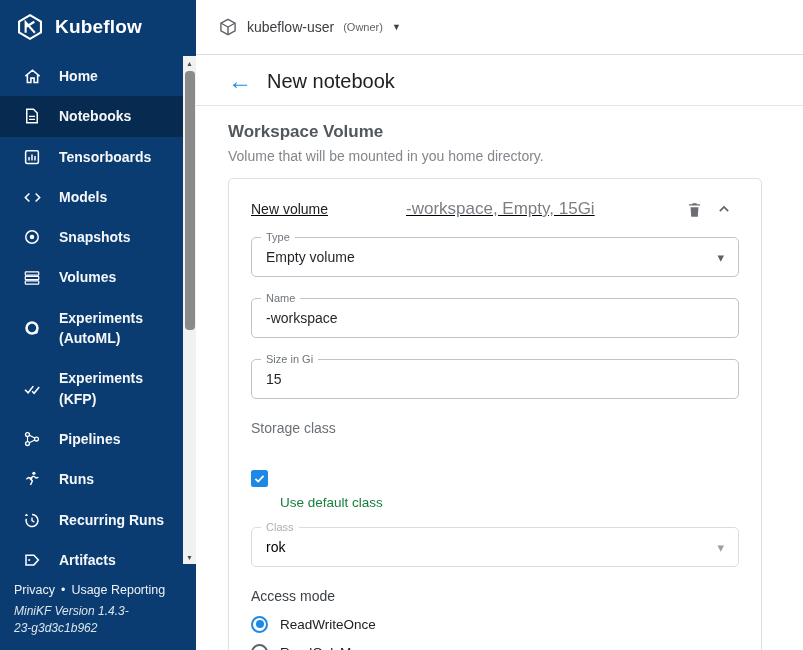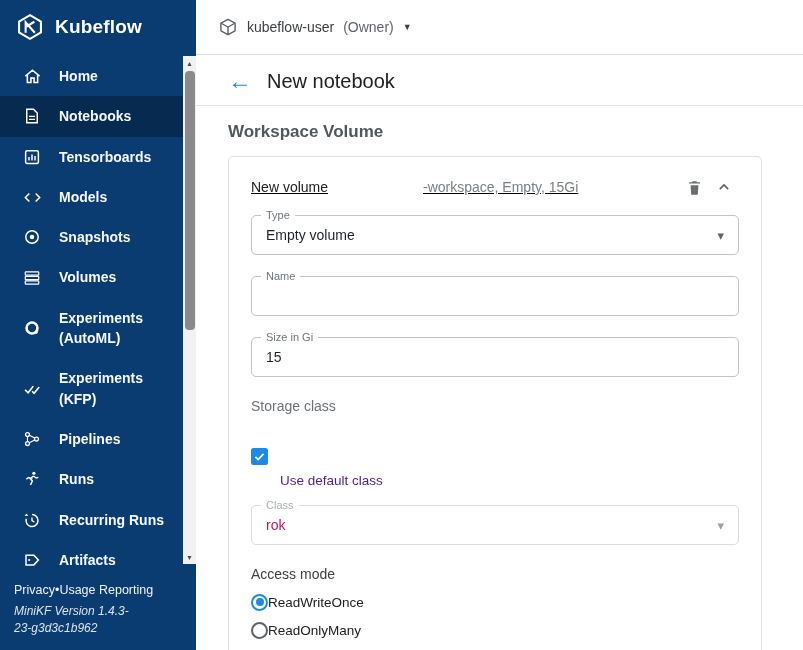--- a/index.html
+++ b/index.html
@@ -21,83 +21,83 @@
   .nav { flex: 1; padding-top: 4px; overflow: hidden; }
   .nav-item {
     display: flex; align-items: center; gap: 17px;
     padding: 10px 10px 10px 22px; cursor: pointer;
     font-size: 14px; font-weight: 600; color: rgba(255,255,255,.96); line-height: 1.45;
   }
   .nav-item.active { background: rgba(0,0,0,.28); font-weight: 700; }
   .nav-item .icon { width: 20px; height: 20px; flex-shrink: 0; display: flex; align-items: center; justify-content: center; color: #fff; }
   .nav-label { max-width: 122px; }
   .sidebar-footer { padding: 8px 14px 13px; flex-shrink: 0; }
-  .footer-links { display: flex; align-items: center; font-size: 12.5px; color: #eef1f5; margin-bottom: 6px; }
+  .footer-links { display: flex; align-items: center; gap: 6px; font-size: 12.5px; color: #eef1f5; margin-bottom: 6px; }
   .version { font-style: italic; font-size: 12px; color: #dde4ec; line-height: 1.4; width: 130px; }
 
   
   .scrollbar {
     position: absolute; top: 56px; right: 0; bottom: 86px; width: 13px;
     background: #f1f1f1; display: flex; flex-direction: column; align-items: center;
   }
   .scroll-arrow { width: 13px; height: 14px; display: flex; align-items: center; justify-content: center;
     color: #4d4d4d; font-size: 7px; flex-shrink: 0; cursor: pointer; }
   .scroll-track { flex: 1; width: 13px; position: relative; }
   .scroll-thumb { position: absolute; top: 1px; left: 1.5px; width: 10px; height: 54%; background: #8a8a8a; border-radius: 4px; cursor: pointer; }
 
   
   .main { flex: 1; display: flex; flex-direction: column; background: #fff; overflow: hidden; }
   .topbar { height: 55px; flex-shrink: 0; display: flex; align-items: center; padding: 0 14px; border-bottom: 1px solid #dadce0; }
   .ns { display: flex; align-items: center; gap: 9px; padding: 6px 8px; cursor: pointer; border-radius: 4px; }
   .ns-name { font-size: 14px; font-weight: 500; color: #3c4043; }
-  .ns-role { font-size: 14px; color: #5f6368; }
+  .ns-role { font-size: 11px; color: #5f6368; }
   .caret { font-size: 11px; color: #3c4043; line-height: 1; }
 
   .content { flex: 1; overflow: hidden; }
   .page-header { display: flex; align-items: center; gap: 15px; padding: 14px 24px 12px 32px; border-bottom: 1px solid #e4e4e4; }
   .back { color: #1e88e5; font-size: 24px; line-height: 1; cursor: pointer; }
   .page-title { font-size: 20px; color: #202124; }
 
   .section { padding: 16px 24px 0 32px; }
   .section-title { font-size: 17px; font-weight: 600; color: #52575c; }
   .section-sub { font-size: 14px; color: #82878c; margin-top: 6px; }
 
   .card {
     margin: 14px 24px 0 32px; width: 534px;
     border: 1px solid #e0e0e0; border-radius: 5px; background: #fff;
     padding: 18px 22px 24px;
   }
   .card-header { display: flex; align-items: center; height: 24px; margin-bottom: 16px; text-decoration: underline; }
   .card-title { font-size: 14px; font-weight: 500; color: #212121; width: 155px; }
-  .card-summary { flex: 1; font-size: 14px; color: #797f84; margin-left: 17px; }
+  .card-summary { flex: 1; font-size: 17px; color: #797f84; }
   .icon-btn { width: 30px; display: flex; justify-content: center; align-items: center; cursor: pointer; }
 
   .field {
     position: relative; height: 40px; margin-bottom: 21px;
     border: 1px solid #bfc4c9; border-radius: 5px;
     display: flex; align-items: center; padding: 0 14px; background: #fff; cursor: text;
   }
   .field-label { position: absolute; top: -7px; left: 9px; background: #fff; padding: 0 5px; font-size: 11px; color: #6e757b; }
   .field-value { flex: 1; font-size: 14px; color: #1f2328; }
   .field .sel-arrow { font-size: 13px; color: #5f6368; line-height: 1; }
   .field.disabled { border-color: #dadddf; cursor: default; }
   .field.disabled .field-label { color: #a9b0b6; }
-  .field.disabled .field-value { color: #be185d; }
+  .field.disabled .field-value { color: #000000; }
   .field.disabled .sel-arrow { color: #9aa0a6; }
 
   .group-label { font-size: 14px; color: #6b7176; margin: 0 0 11px; }
   .check-row { display: flex; align-items: center; gap: 12px; margin-bottom: 17px; cursor: pointer; }
   .checkbox { width: 17px; height: 17px; border-radius: 2.5px; border: 2px solid #5f6368;
     display: flex; align-items: center; justify-content: center; flex-shrink: 0; }
   .checkbox.checked { background: #1e88e5; border-color: #1e88e5; }
   .checkbox:not(.checked) svg { display: none; }
-  .check-label { font-size: 13.5px; color: #4c1d95; margin-top: 48px; }
+  .check-label { font-size: 13.5px; color: #15803d; margin-top: 48px; }
 
   .access-label { font-size: 14px; color: #3c4146; margin: 0 0 10px; }
-  .radio-row { display: flex; align-items: center; gap: 0; height: 20px; margin-bottom: 8px; cursor: pointer; }
+  .radio-row { display: flex; align-items: center; gap: 12px; height: 20px; margin-bottom: 8px; cursor: pointer; }
   .radio { width: 17px; height: 17px; border-radius: 50%; border: 2px solid #5f6368; position: relative; flex-shrink: 0; }
   .radio.selected { border-color: #1e88e5; }
   .radio.selected::after { content: ""; position: absolute; inset: 2.5px; border-radius: 50%; background: #1e88e5; }
   .radio-label { font-size: 13.5px; color: #202124; }
 </style>
 </head>
 <body>
 
 <div class="app">
 
@@ -260,20 +260,21 @@
 
     <div class="content">
 
       <div class="page-header">
         <span class="back"><span>←</span></span>
         <span class="page-title">New notebook</span>
       </div>
 
       <div class="section">
         <div class="section-title">Workspace Volume</div>
+        <div class="section-sub">Volume that will be mounted in you home directory.</div>
       </div>
 
       <div class="card">
 
         <div class="card-header">
           <span class="card-title">New volume</span>
           <span class="card-summary">-workspace, Empty, 15Gi</span>
           <span class="icon-btn">
             <span style="display:flex;">
               <svg viewBox="0 0 24 24" width="19" height="19">
@@ -291,20 +292,21 @@
         </div>
 
         <div class="field">
           <span class="field-label">Type</span>
           <span class="field-value">Empty volume</span>
           <span class="sel-arrow">▾</span>
         </div>
 
         <div class="field">
           <span class="field-label">Name</span>
+          <span class="field-value">-workspace</span>
         </div>
 
         <div class="field">
           <span class="field-label">Size in Gi</span>
           <span class="field-value">15</span>
         </div>
 
         <div class="group-label">Storage class</div>
 
         <div class="check-row">

